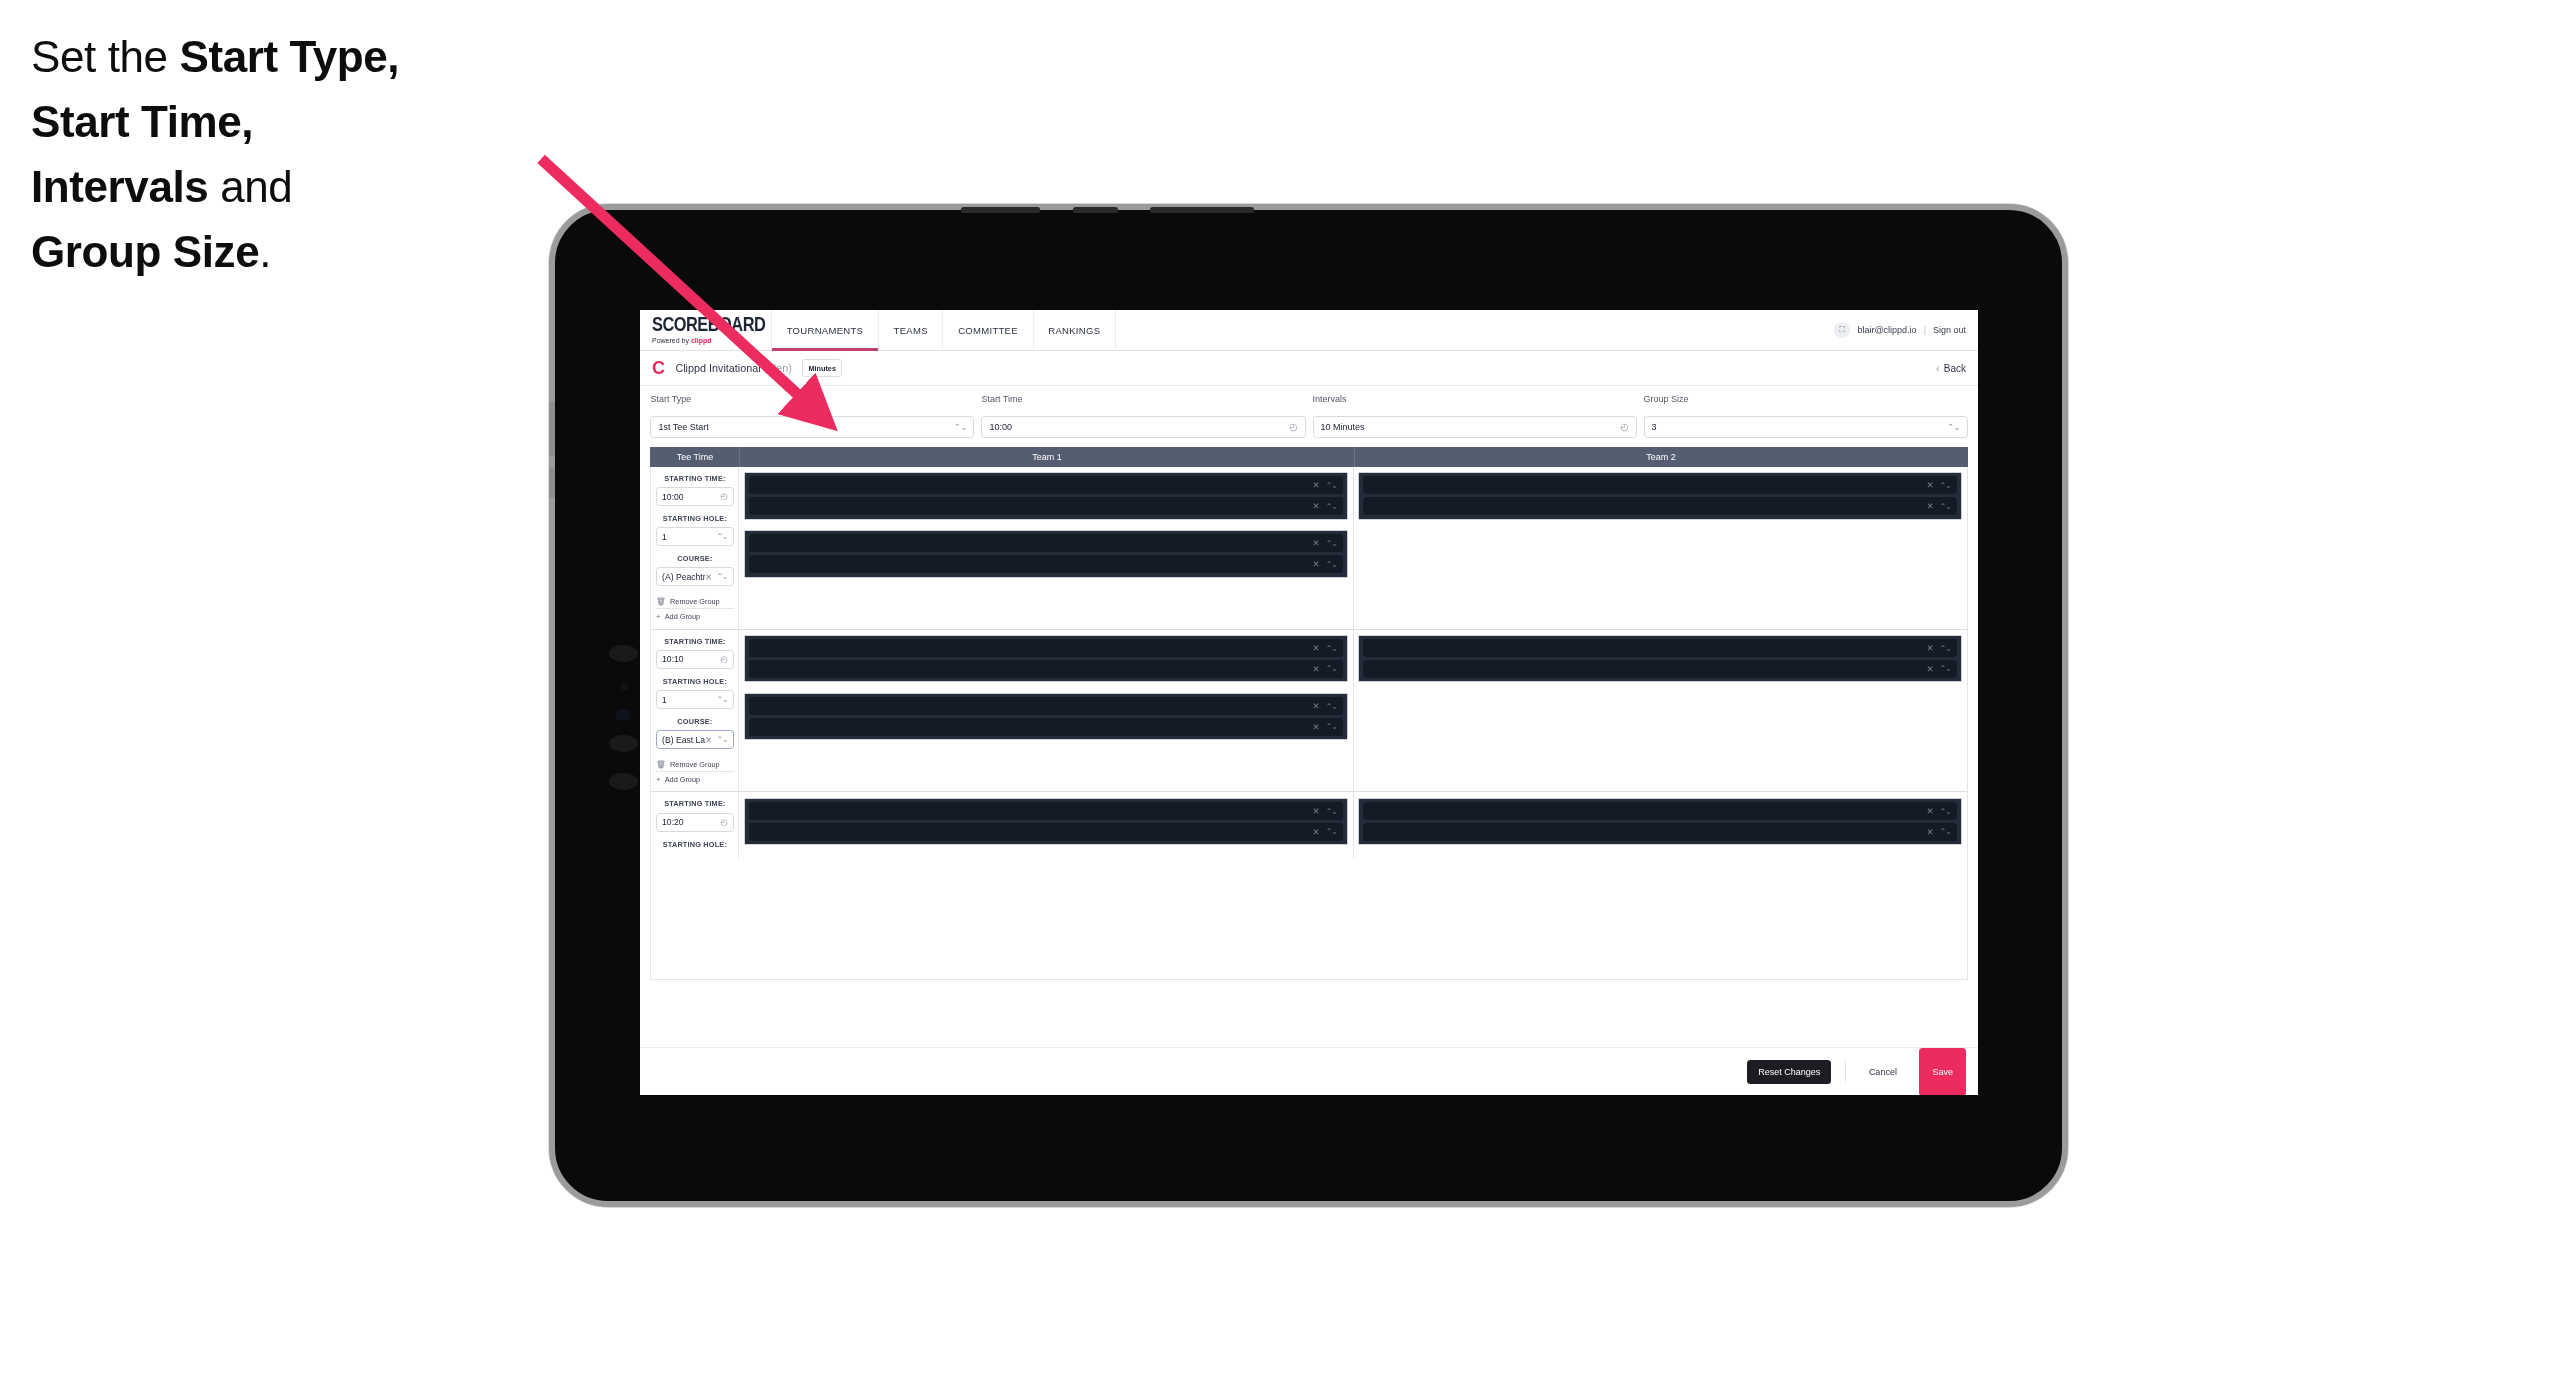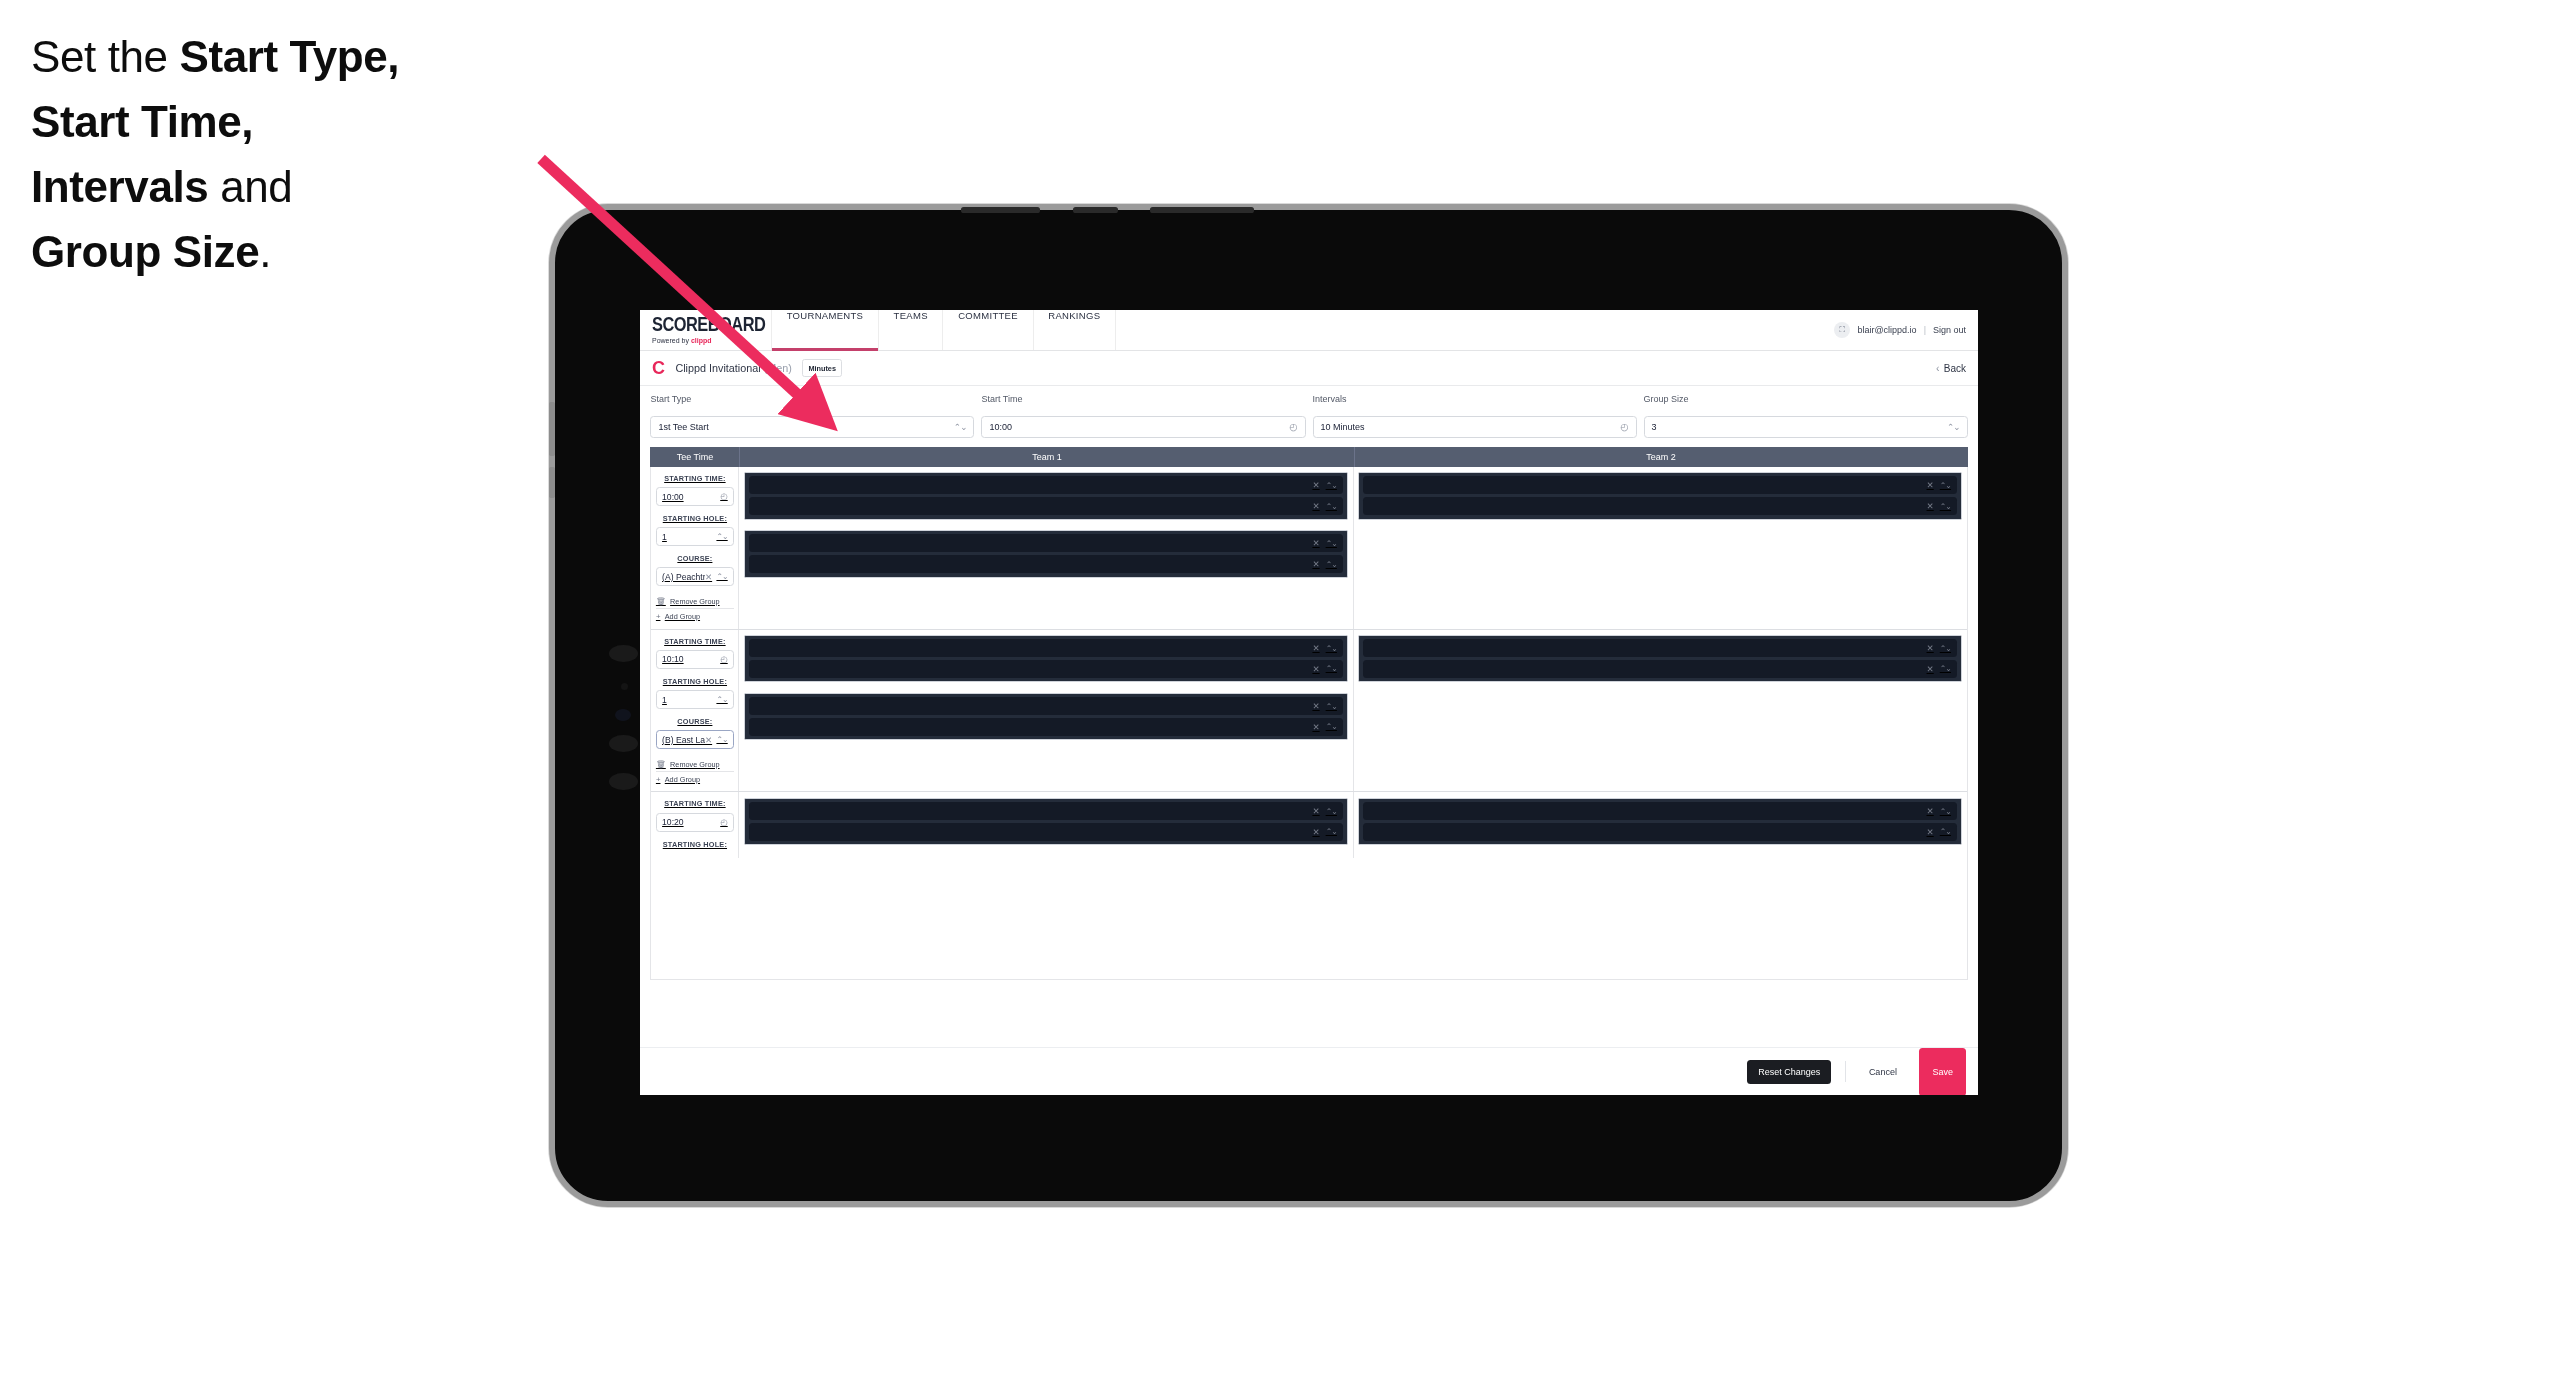--- a/index.html
+++ b/index.html
@@ -62,21 +62,21 @@
   .logo-main {
     font-family: "Liberation Sans", sans-serif;
     font-weight: bold; font-size: 16.4px; letter-spacing: -0.5px;
     color: #1d2433; line-height: 1;
     transform: scaleY(1.18); transform-origin: left center;
   }
   .logo-sub { font-size: 7px; color:#2b3040; margin-top: 5.2px; }
   .logo-sub .pink { color: #e8275a; font-weight: bold; }
   .nav-items { display: flex; align-items: stretch; }
   .nav-item {
-    padding: 0 14.7px; display:flex; 
+    padding: 0 14.7px; display:flex; align-items:center;
     font-size: 9.5px; letter-spacing: 0.3px; color:#2b3142;
     border-right: 0.9px solid #ededed; cursor: pointer;
     position: relative;
   }
   .nav-item:first-child { border-left: 0.9px solid #ededed; }
   .nav-item.active::after {
     content:""; position:absolute; left:0; right:0; bottom:-0.9px; height:2.6px;
     background:#c4406b;
   }
   .nav-right {
@@ -130,21 +130,21 @@
   .thead {
     display:flex; height: 20px; background:#555e70; color:#fff;
     font-size: 9px; align-items:stretch; margin: 0 10.4px;
   }
   .th { display:flex; align-items:center; justify-content:center; }
   .th.tee { width: 90px; border-right:0.9px solid #6b738a; }
   .th.t1  { flex:1; border-right:0.9px solid #6b738a; }
   .th.t2  { flex:1; }
 
   .tbody { margin: 0 10.4px; border:0.9px solid #e4e5e8; border-top:none; background:#fff;
-           height: 513px; overflow:hidden;text-decoration:underline; }
+           height: 513px; overflow:hidden; }
   .trow { display:flex; border-bottom:0.9px solid #dcdee2; }
   .trow:last-child { border-bottom:none; }
 
   .cell-tee {
     width: 88px; border-right:0.9px solid #e4e5e8; padding: 7px 5.2px 5.2px 5.2px;
     display:flex; flex-direction:column; align-items:center;
   }
   .mini-label {
     font-size: 7.3px; font-weight:bold; color:#3c4354; letter-spacing:0.2px;
     margin-bottom: 4.3px; text-align:center;

